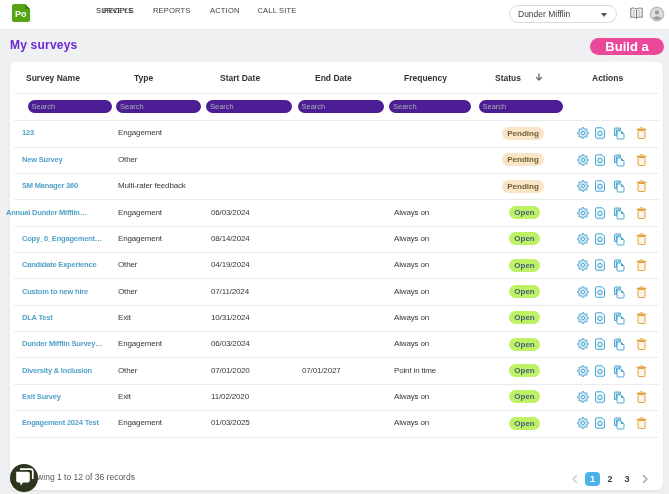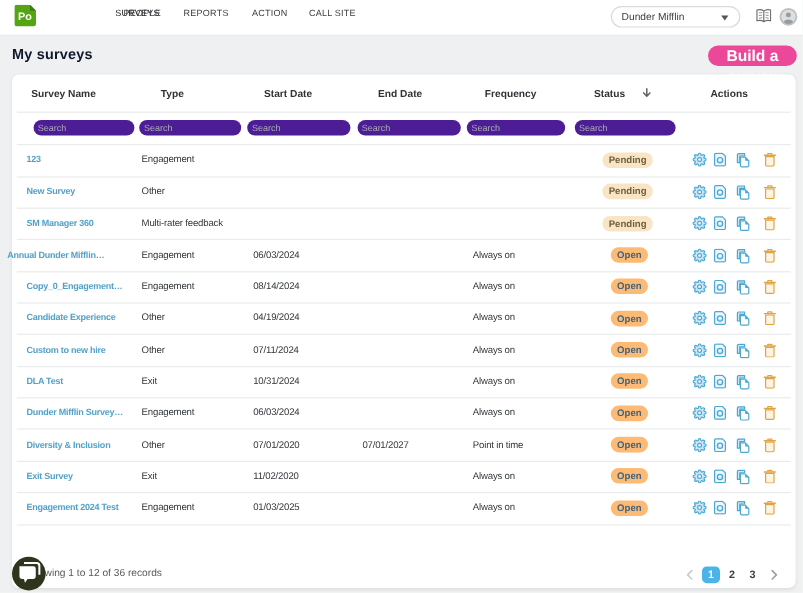--- a/index.html
+++ b/index.html
@@ -9,34 +9,34 @@
 
 
 .nav { position:absolute; left:0; top:0; width:669px; height:30px; background:#fff; border-bottom:1px solid #e7e9ea; }
 .logo { position:absolute; left:12px; top:4px; width:18px; height:18px; }
 .navlink { position:absolute; top:0; height:30px; line-height:22px; font-size:7.5px; letter-spacing:0.2px; color:#3c4043; text-align:center; white-space:nowrap; }
 .navlink.active { font-weight:normal; color:#202124;margin-left:47px; }
 .acctpill { position:absolute; left:509px; top:5px; width:108px; height:18px; border:1px solid #d9dbdc; border-radius:9px; background:#fff; font-size:8.5px; color:#3c4043; line-height:16px; padding-left:8px; }
 .caret { position:absolute; right:9px; top:6.5px; width:0; height:0; border-left:3.5px solid transparent; border-right:3.5px solid transparent; border-top:4px solid #555; }
 
 
-.h1 { position:absolute; left:10px; top:38px; font-size:12px; font-weight:bold; color:#0f172a; letter-spacing:0.2px; }
+.h1 { position:absolute; left:10px; top:38px; font-size:12px; font-weight:bold; color:#6d28d9; letter-spacing:0.2px; }
 .buildbtn { position:absolute; left:590px; top:38px; width:74px; height:17px; background:#ec4899; border-radius:8.5px; color:#fff; font-size:13px; font-weight:bold; text-align:center; line-height:17px; }
 
 
 .card { position:absolute; left:10px; top:62px; width:653px; height:428px; background:#fff; border-radius:6px; box-shadow:0 1px 3px rgba(0,0,0,0.07); }
 .hdr { position:absolute; top:71px; height:14px; line-height:14px; font-size:8.5px; font-weight:bold; color:#2f3336; text-align:left; }
 .divider { position:absolute; left:14px; width:645px; height:1px; background:#e9ebec; }
 .spill { position:absolute; top:100px; height:13px; background:#4c1d95; border-radius:6.5px; font-size:7.5px; color:#a9aeb2; line-height:13px; padding-left:4px; }
 
 .cell { position:absolute; height:12px; line-height:12px; font-size:8px; letter-spacing:-0.15px; color:#33383c; }
 .sname { color:#52a2c8; font-weight:bold; font-size:7.5px; letter-spacing:-0.2px; }
 .pill { position:absolute; height:13px; line-height:13px; border-radius:6.5px; font-size:8px; font-weight:bold; text-align:center; }
 .pending { background:#f9e4c6; color:#6e6138; width:42px; left:502px; }
-.open { background:#fdba74; color:#44637a; width:31px; left:509px; }
+.open { background:#bef264; color:#44637a; width:31px; left:509px; }
 .icn { position:absolute; }
 
 
 .records { position:absolute; left:22px; top:472px; font-size:8.5px; color:#56595c; }
 .pgbox { position:absolute; left:585px; top:472px; width:15px; height:14px; background:#4cb3e9; border-radius:4px; color:#fff; font-size:9px; font-weight:bold; text-align:center; line-height:14px; }
 .pgnum { position:absolute; top:472px; width:14px; height:14px; color:#3c4043; font-size:9px; font-weight:bold; text-align:center; line-height:14px; }
 .chat { position:absolute; left:10px; top:464px; width:28px; height:28px; border-radius:50%; background:#2d351c; }
 </style>
 </head>
 <body>

